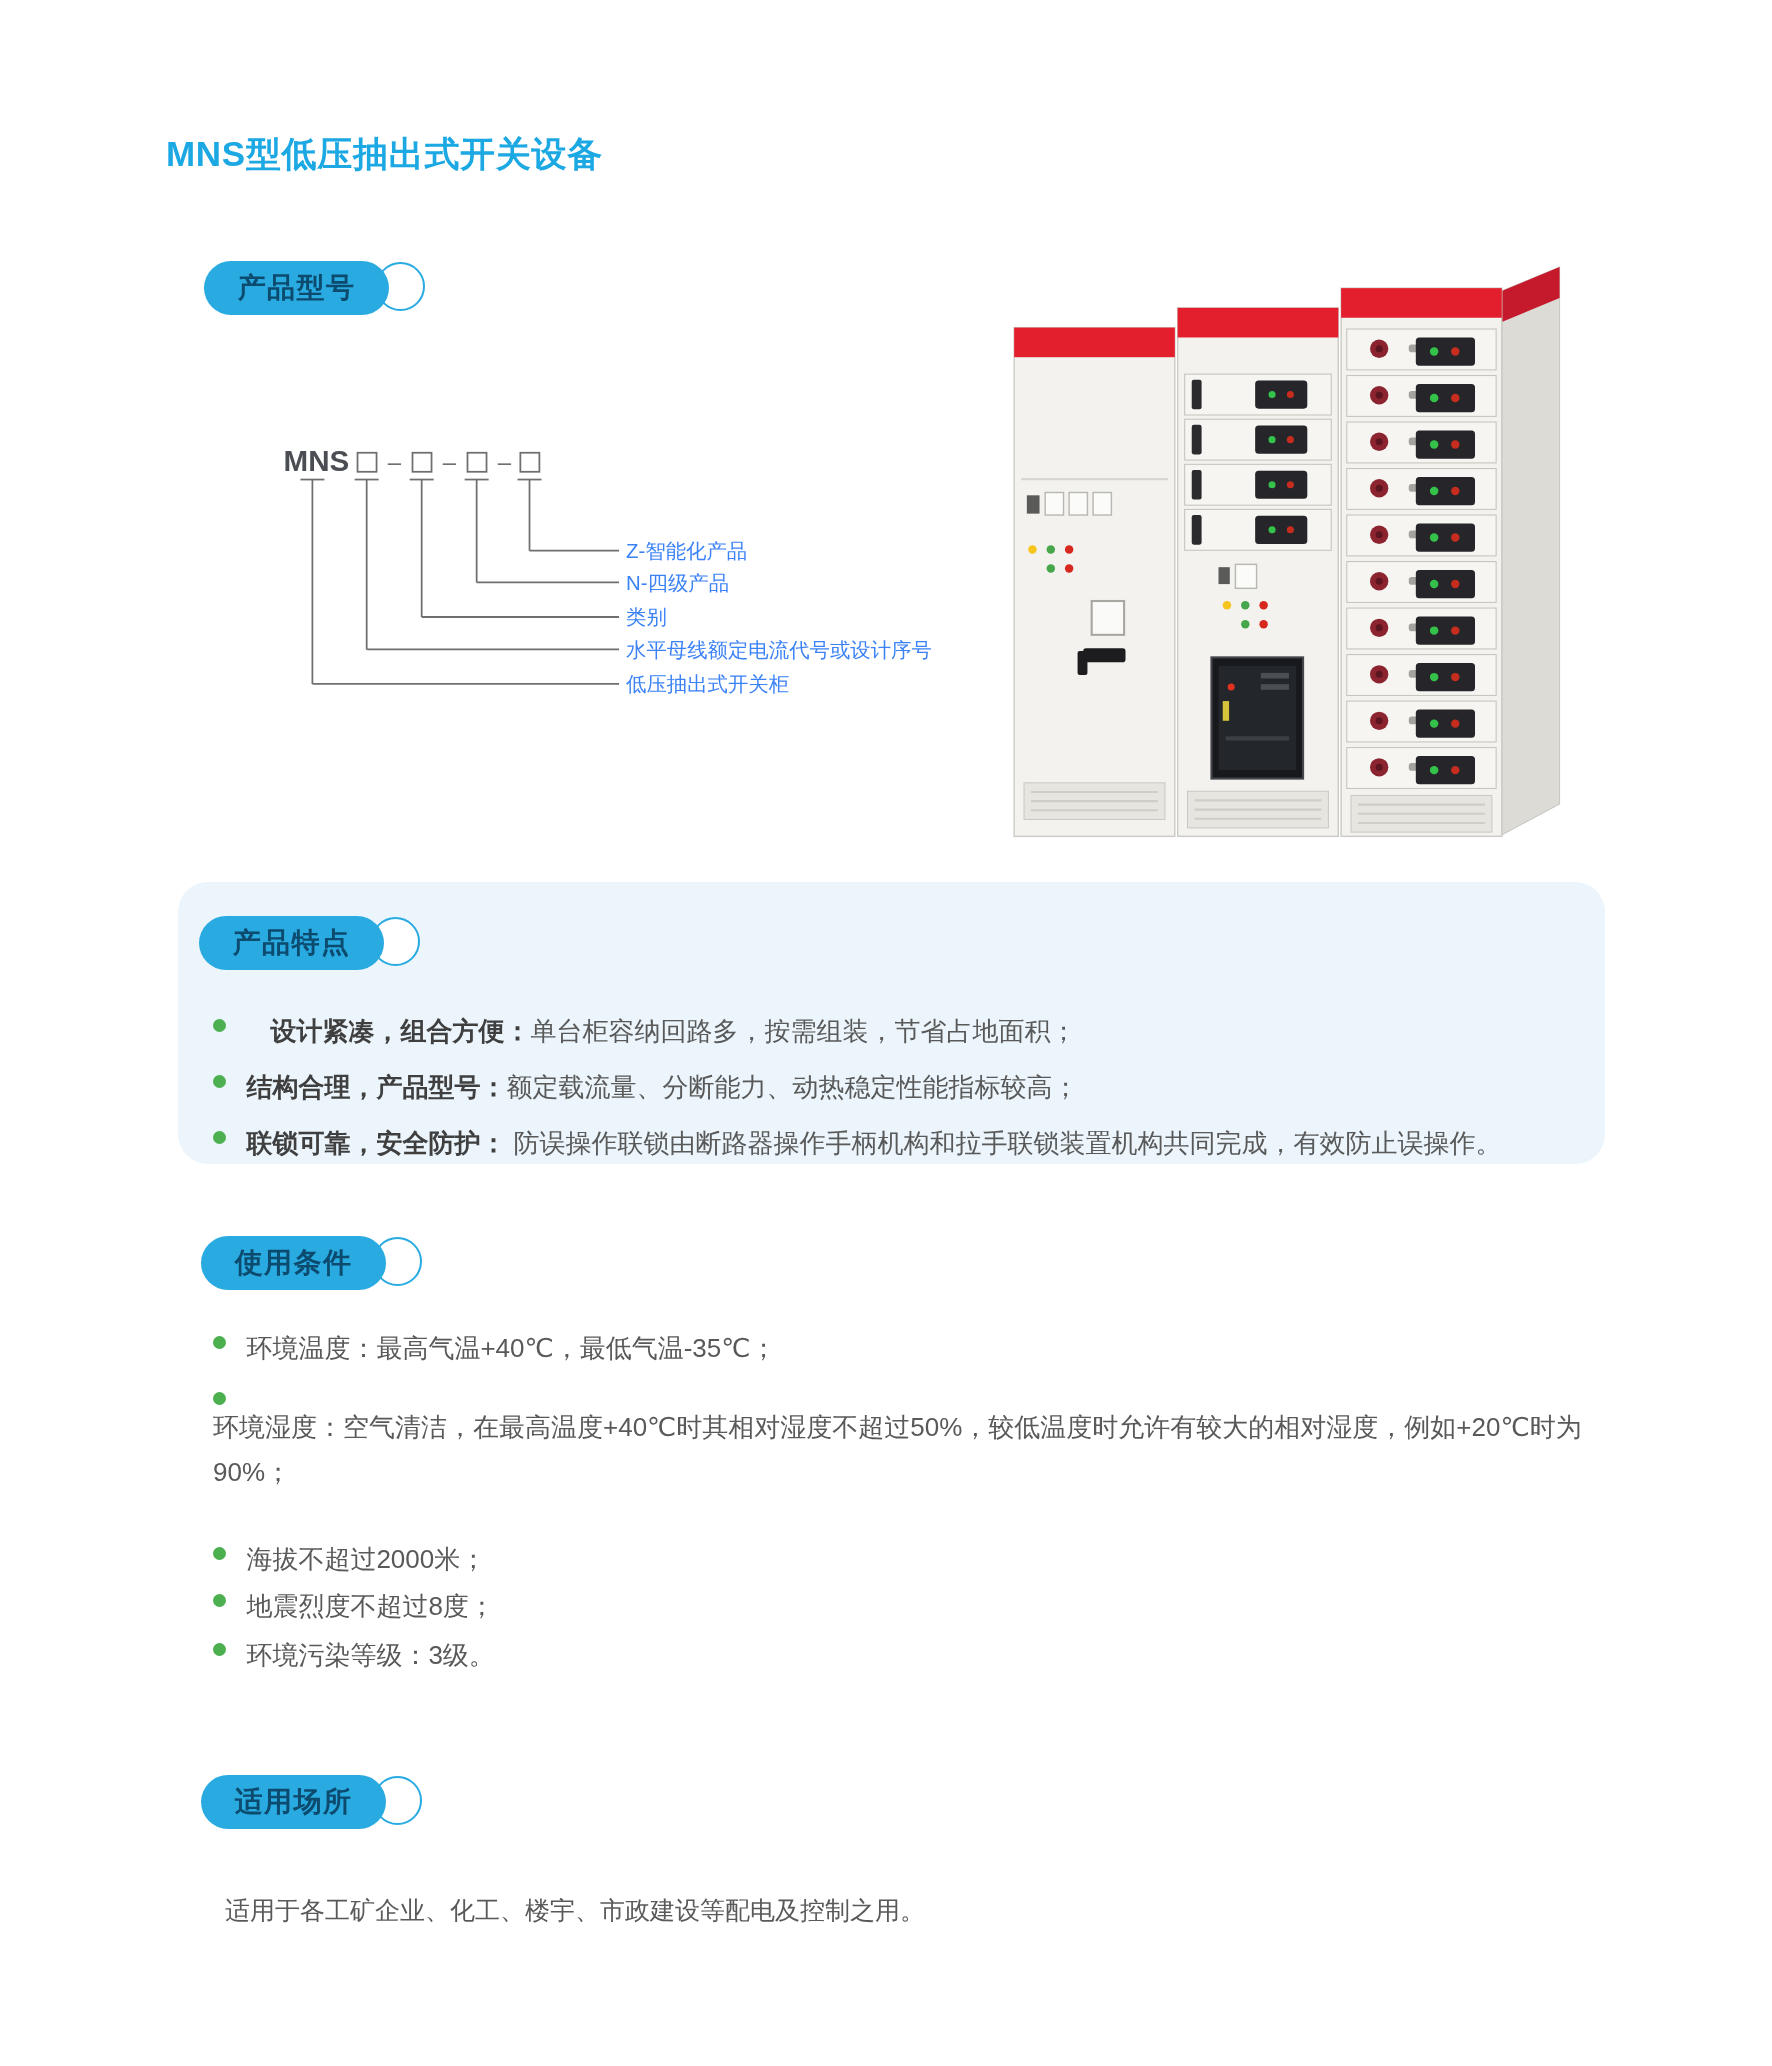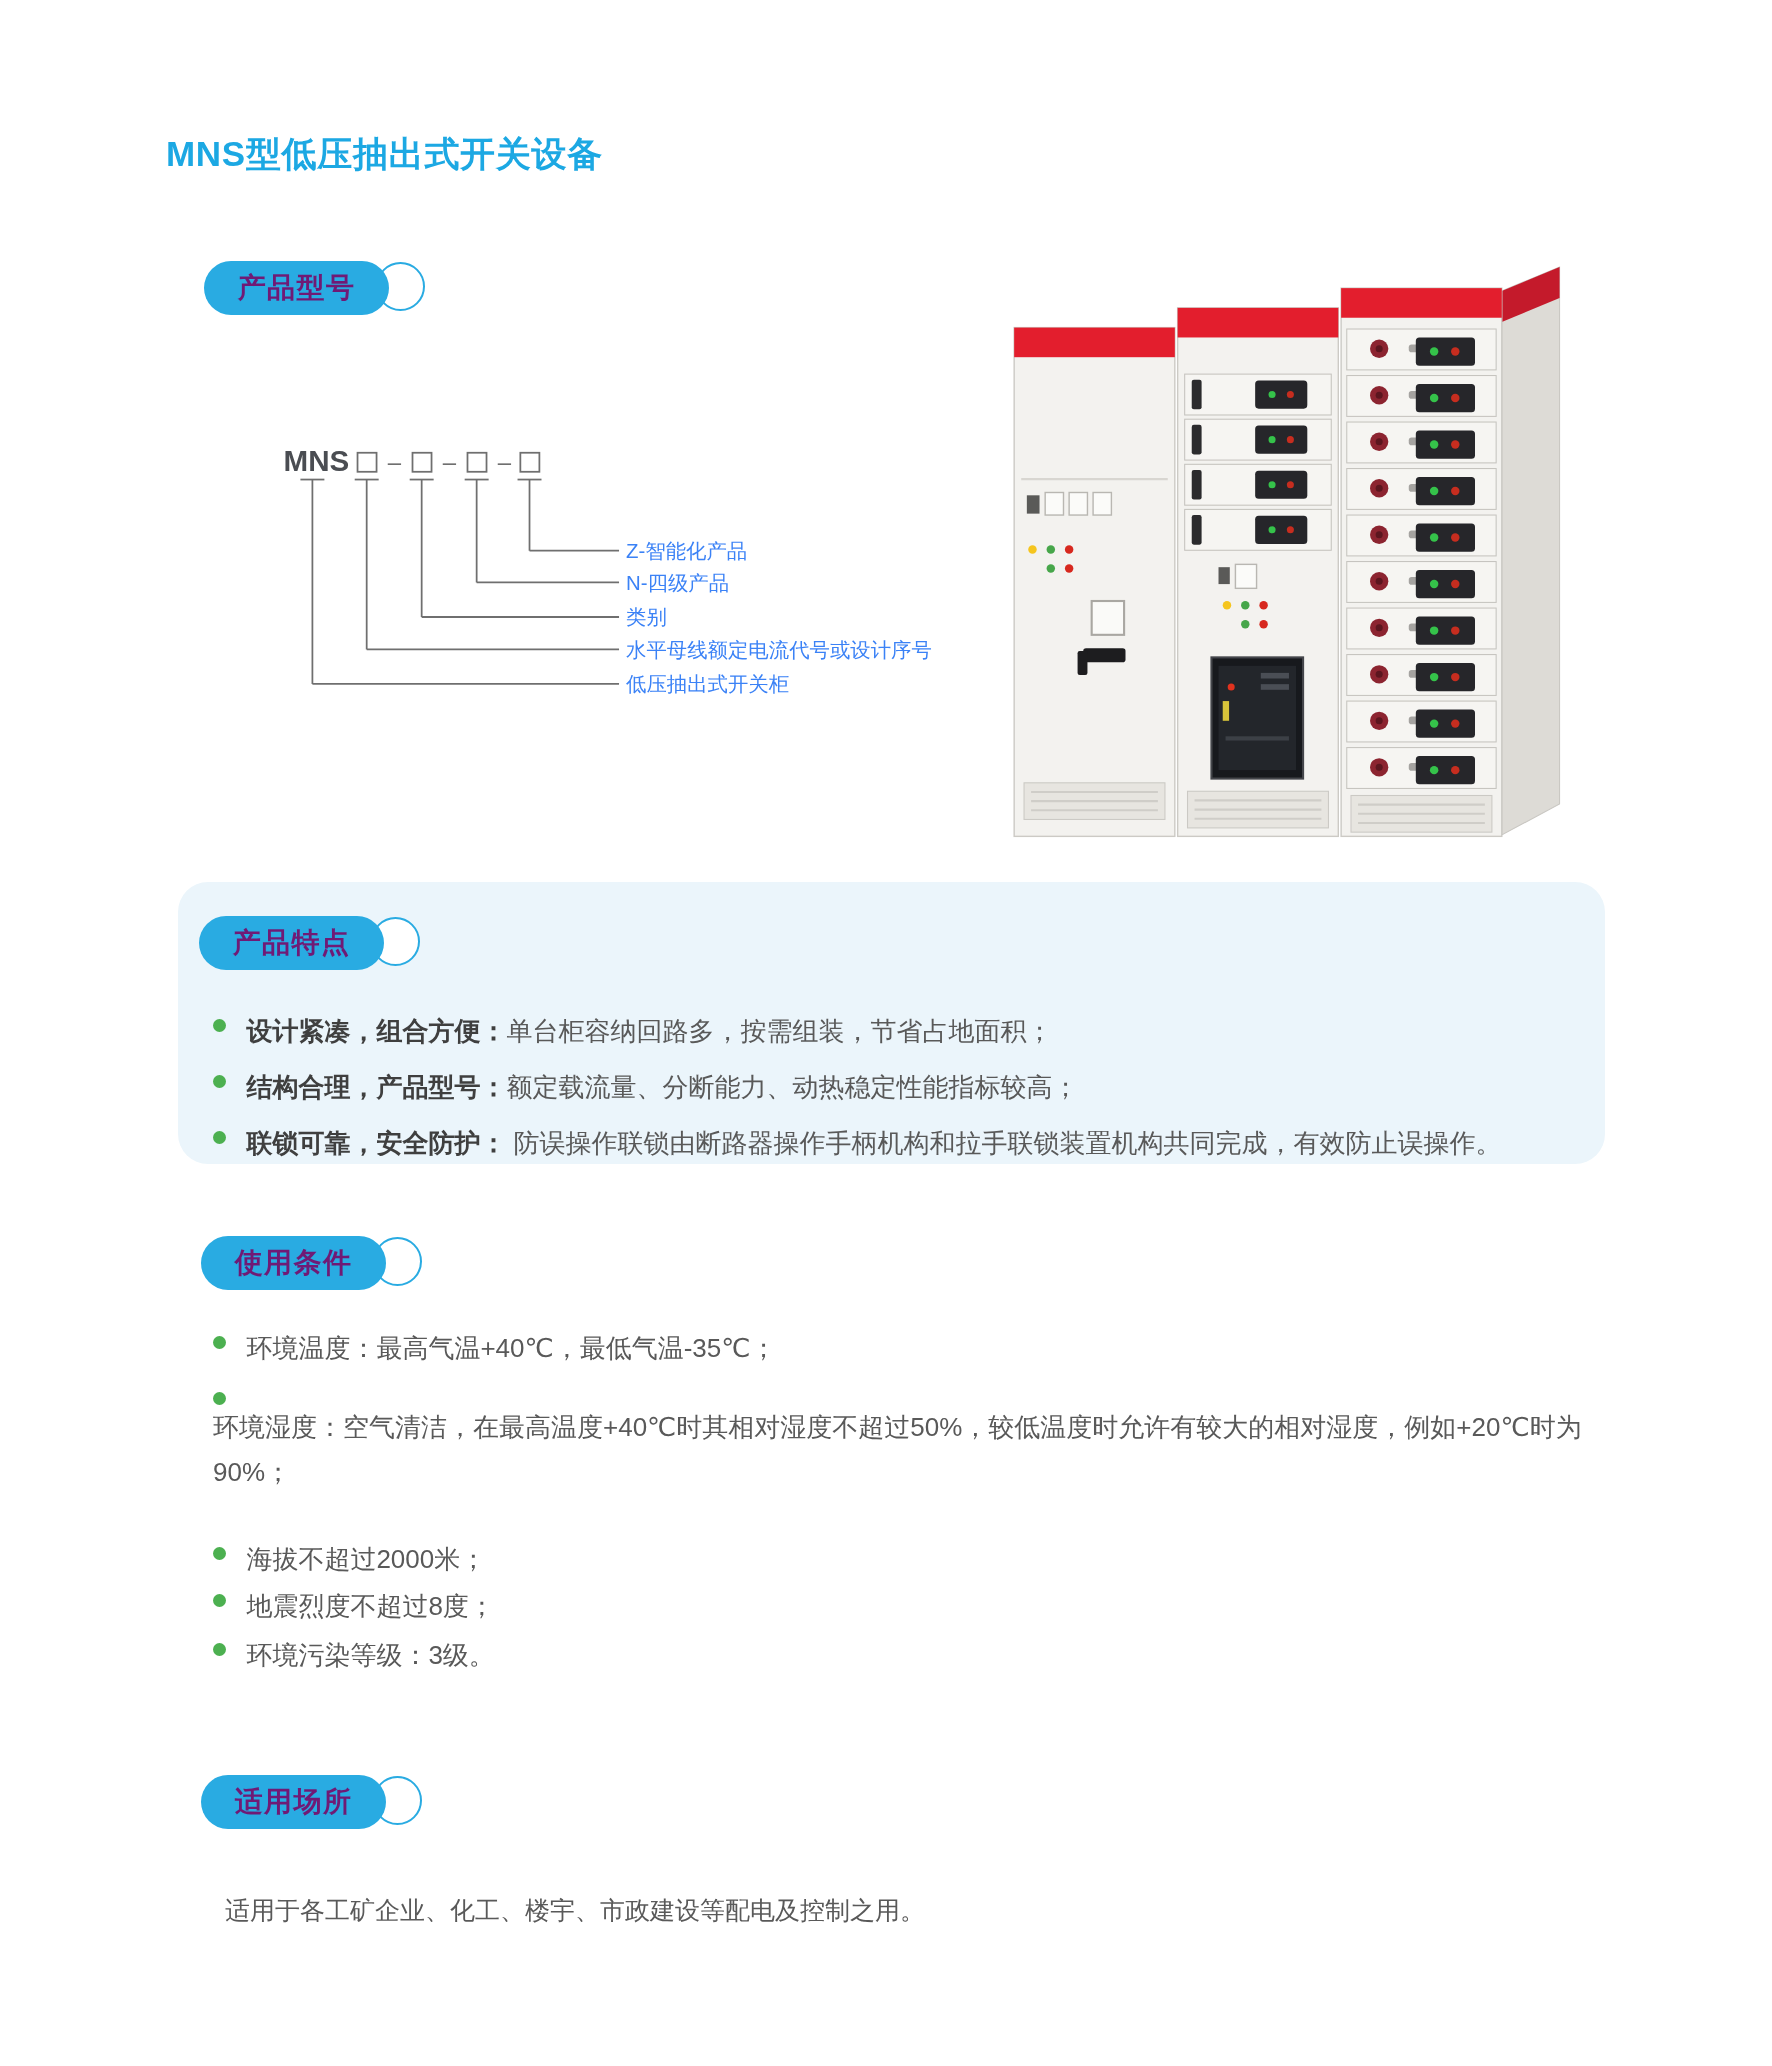--- a/index.html
+++ b/index.html
@@ -12,21 +12,21 @@
     font-size:35px;font-weight:bold;color:#1CA8E3;letter-spacing:0.7px;
   }
   
   .badge{position:absolute;width:228px;height:55px;}
   .badge .ring{
     position:absolute;left:172px;top:1.4px;width:49px;height:49px;border-radius:50%;
     background:#ffffff;border:2.8px solid #29ABE2;box-sizing:border-box;
   }
   .badge .pill{
     position:absolute;left:0;top:0;width:185px;height:54px;border-radius:27px;
-    background:#29ABE2;color:#701a75;font-size:28px;font-weight:bold;
+    background:#29ABE2;color:#0c4a6e;font-size:28px;font-weight:bold;
     display:flex;align-items:center;justify-content:center;letter-spacing:1.4px;
   }
   
   .model-diagram{position:absolute;left:268px;top:440px;width:719px;height:268px;}
   .model-label{
     position:absolute;left:626px;font-size:20.4px;color:#3b82f6;white-space:nowrap;line-height:24px;
   }
   
   .panel{
     position:absolute;left:178px;top:882px;width:1427px;height:282px;
@@ -184,21 +184,21 @@
     </g>
   </svg>
 
   <div class="panel"></div>
 
   <div class="badge" style="left:199px;top:916px;">
     <div class="ring"></div>
     <div class="pill">产品特点</div>
   </div>
 
-  <div class="bullet-row" style="left:213px;top:1009px;">
+  <div class="bullet-row" style="left:213px;top:1009px;gap:24px;">
     <span class="dot"></span>
     <span class="bullet-text"><span class="lead">设计紧凑，组合方便：</span><span>单台柜容纳回路多，按需组装，节省占地面积；</span></span>
   </div>
   <div class="bullet-row" style="left:213px;top:1065px;">
     <span class="dot"></span>
     <span class="bullet-text"><span class="lead">结构合理，产品型号：</span><span>额定载流量、分断能力、动热稳定性能指标较高；</span></span>
   </div>
   <div class="bullet-row" style="left:213px;top:1121px;">
     <span class="dot"></span>
     <span class="bullet-text"><span class="lead">联锁可靠，安全防护：</span><span> 防误操作联锁由断路器操作手柄机构和拉手联锁装置机构共同完成，有效防止误操作。</span></span>

